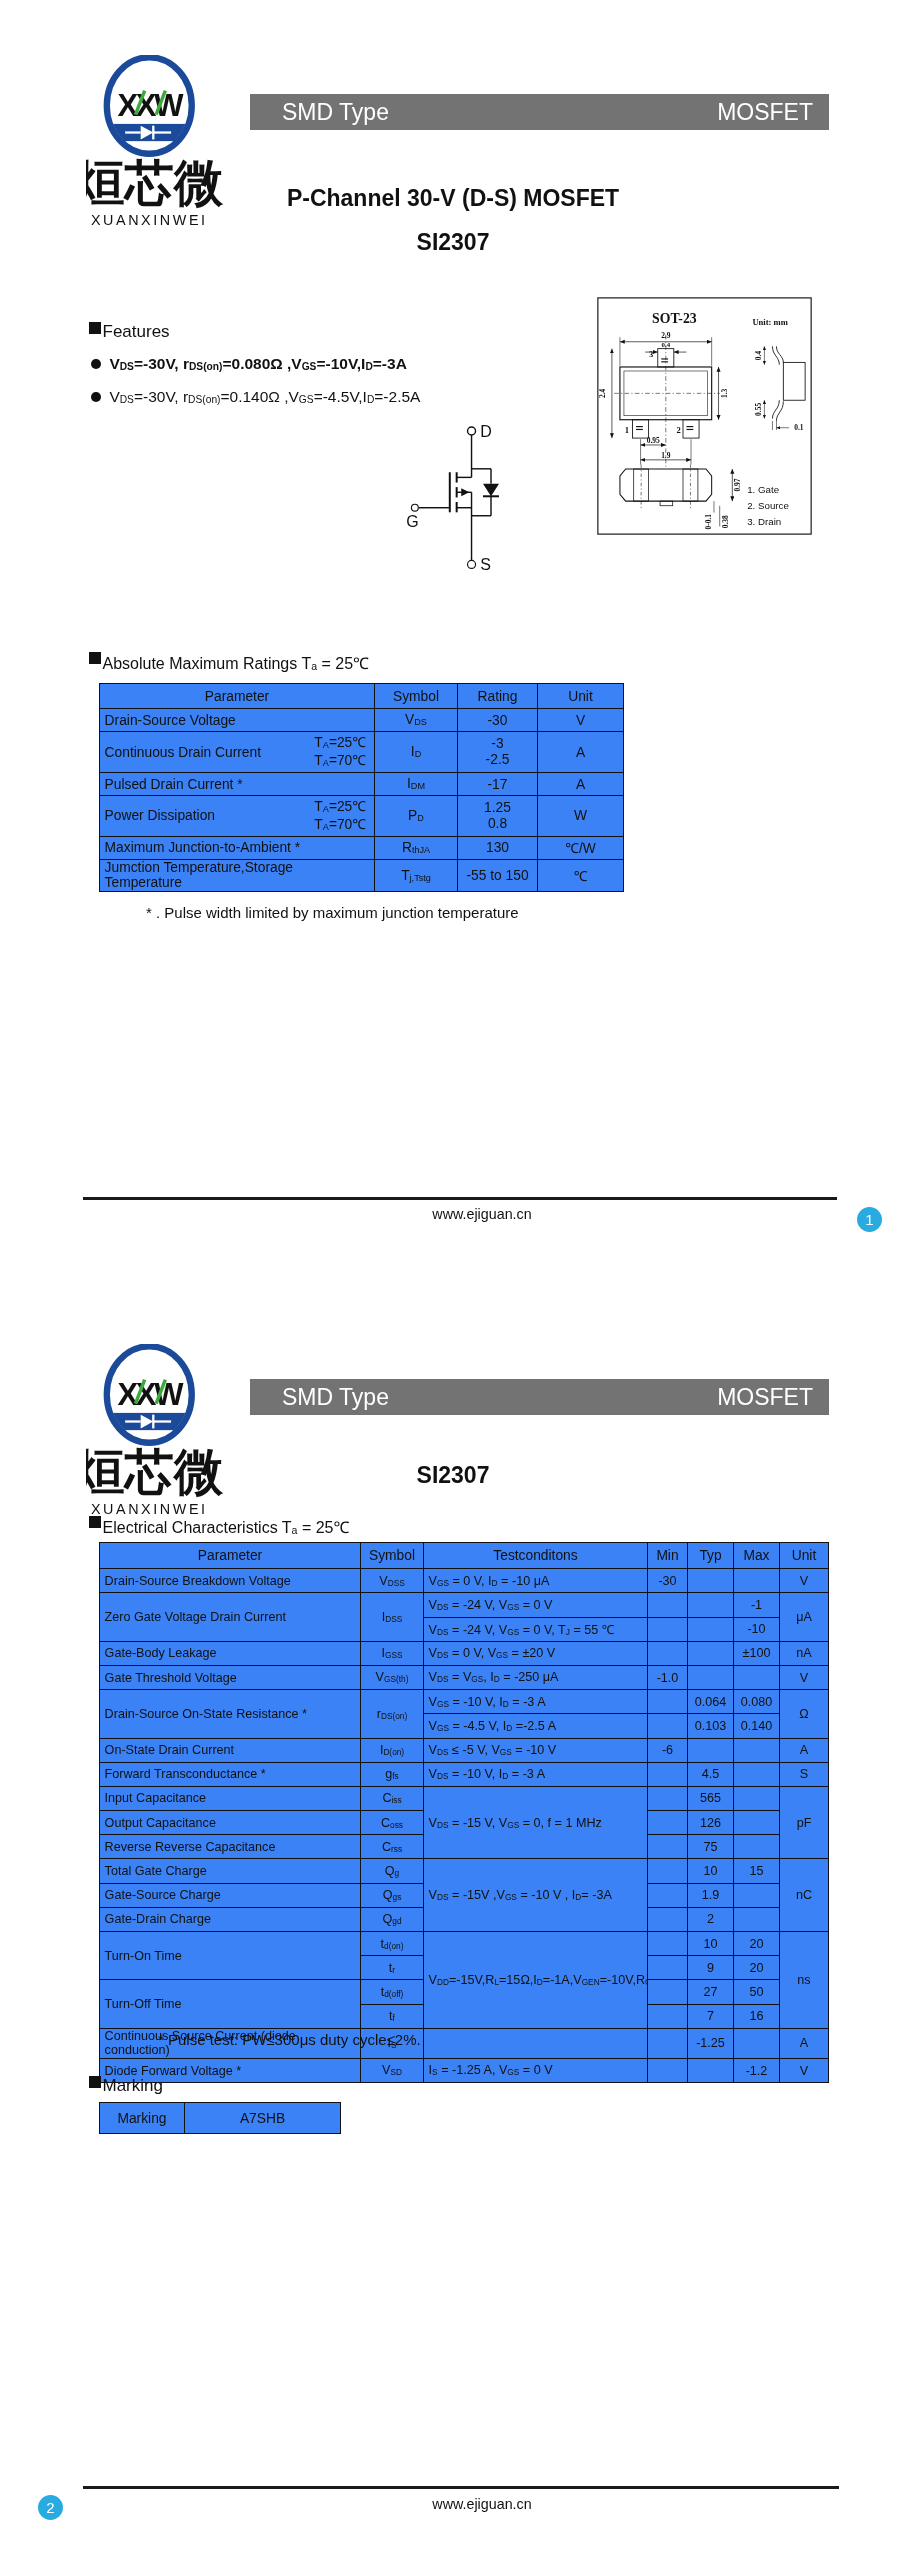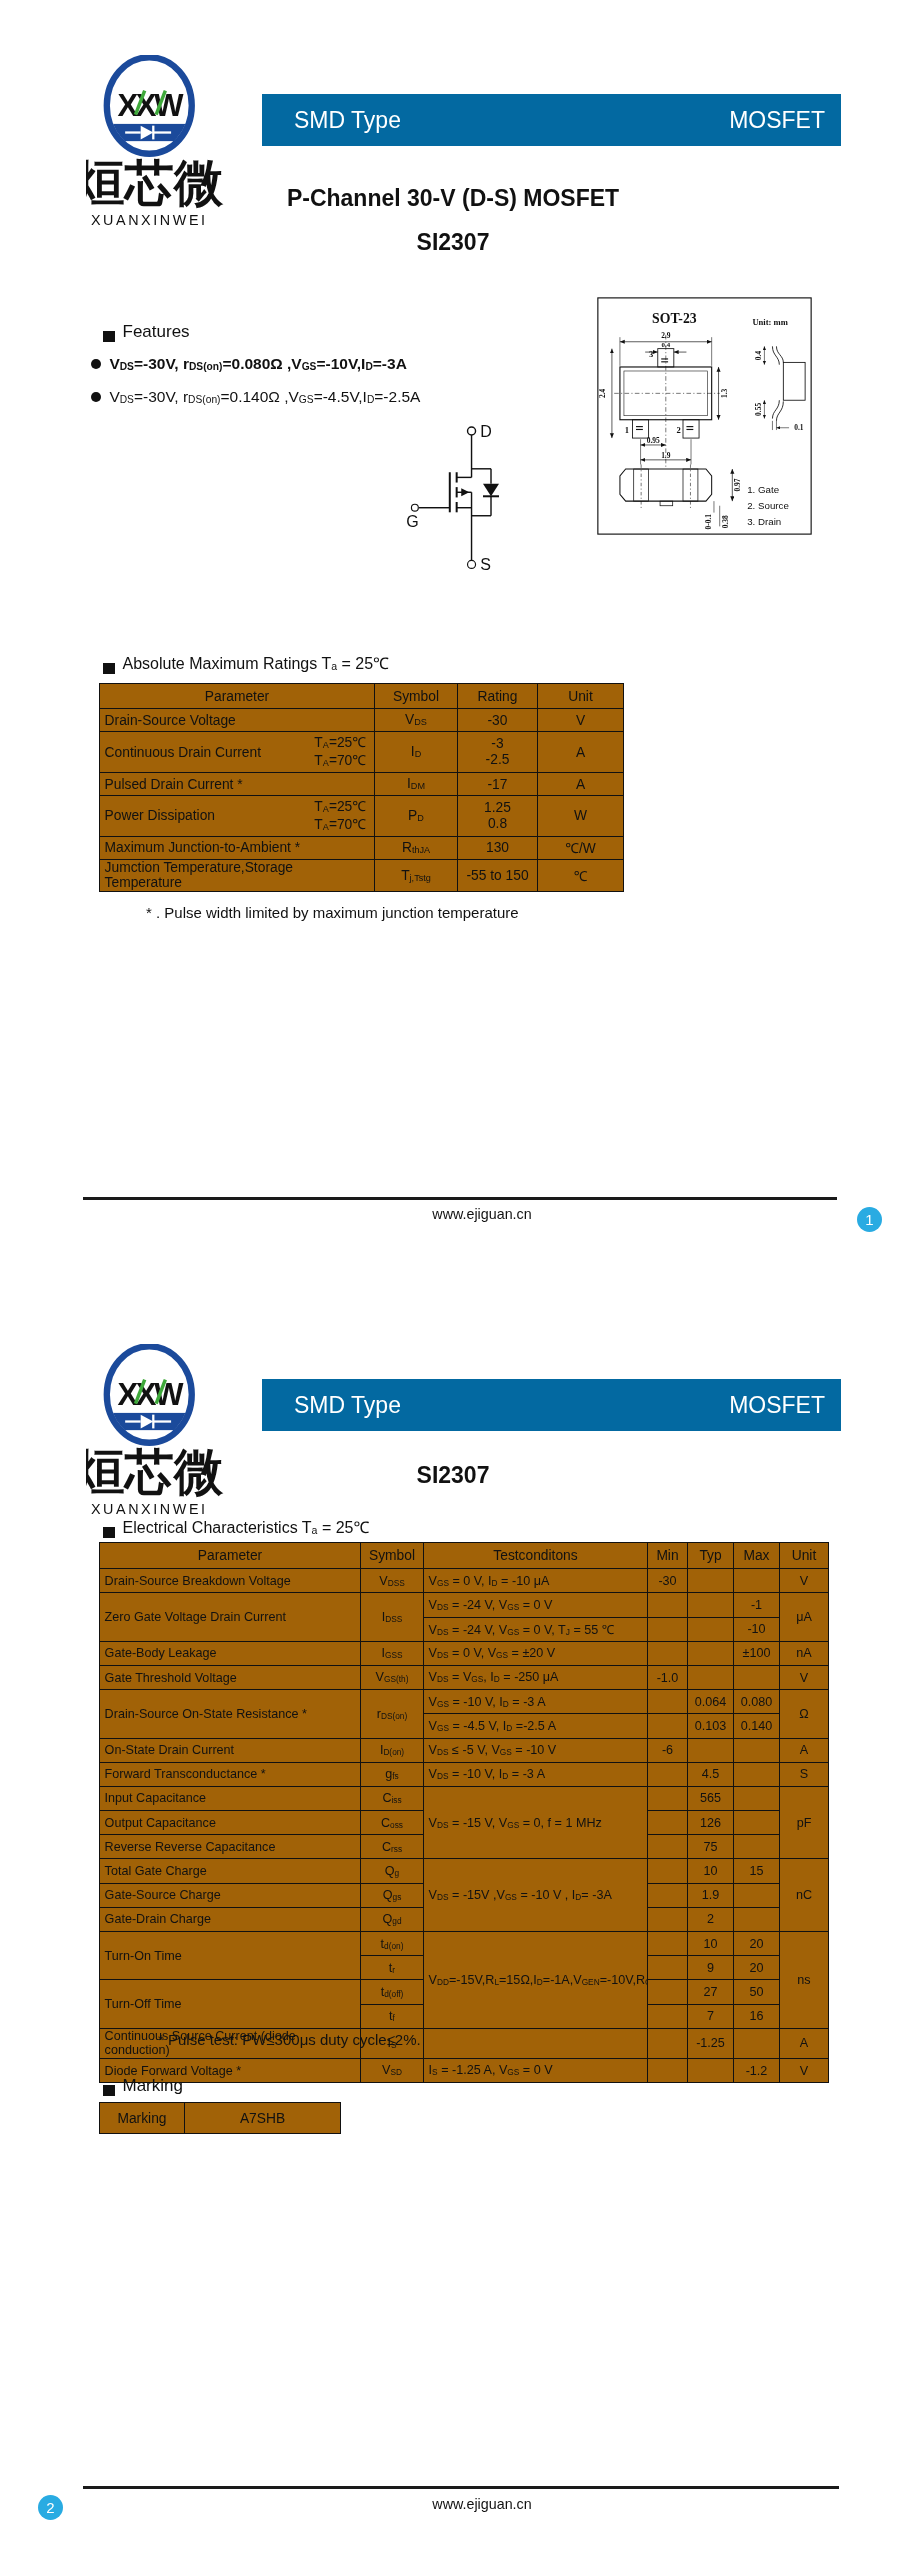--- a/index.html
+++ b/index.html
@@ -1,32 +1,32 @@
 <!DOCTYPE html>
 <html style="font-size:9.2px"><head>
 <meta charset="utf-8">
 <style>
   html,body{margin:0;padding:0;background:#ffffff;}
   .canvas{position:relative;width:912px;height:2576px;background:#ffffff;overflow:hidden;
           font-family:"Liberation Sans",sans-serif;color:#111;}
   .abs{position:absolute;}
   
-  .banner{position:absolute;left:262px;width:579px;height:52px;background:#0369a1;color:#fff;
+  .banner{position:absolute;left:250px;width:579px;height:36px;background:#737373;color:#fff;
           display:flex;justify-content:space-between;align-items:center;
           font-size:23px;padding:0 16px 0 32px;box-sizing:border-box;}
   
   .big{position:absolute;left:195px;width:516px;text-align:center;font-weight:bold;font-size:23px;}
   
-  .shead{position:absolute;display:flex;align-items:flex-end;gap:8px;font-size:16px;margin-left:14px;}
+  .shead{position:absolute;display:flex;align-items:flex-start;gap:2px;font-size:16px;}
   .sq{width:11.5px;height:11.5px;background:#111;flex:0 0 auto;}
   
   .feat{position:absolute;display:flex;align-items:center;gap:8.6px;font-size:15.5px;}
   .dot{width:9.8px;height:9.8px;border-radius:50%;background:#111;flex:0 0 auto;}
   
-  .dtable{border-collapse:collapse;table-layout:fixed;background:#a16207;border:1.7px solid #111;}
+  .dtable{border-collapse:collapse;table-layout:fixed;background:#3b82f6;border:1.7px solid #111;}
   .dtable td{border:1.1px solid #111;padding:0.6px 4.6px;overflow:hidden;vertical-align:middle;}
   .ec td{height:22px;font-size:12.6px;text-align:center;}
   .ec tr.h td{height:24px;font-size:13.8px;border-bottom:1.7px solid #111;}
   .ec td.p,.ec td.c{text-align:left;}
   .abst td{height:20.7px;font-size:13.8px;text-align:center;}
   .abst tr.h td{height:23px;border-bottom:1.7px solid #111;}
   .abst td.p{text-align:left;margin-top:9px;}
   .abst td.r{white-space:pre-line;line-height:1.15;}
   .mk td{height:29px;font-size:13.8px;text-align:center;}
   .pc{display:flex;justify-content:space-between;align-items:center;}

